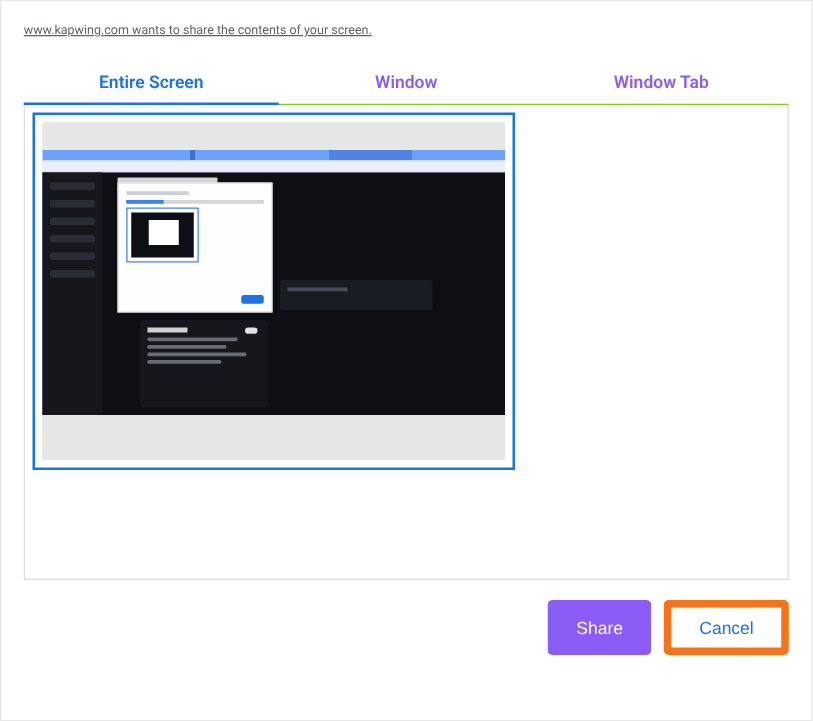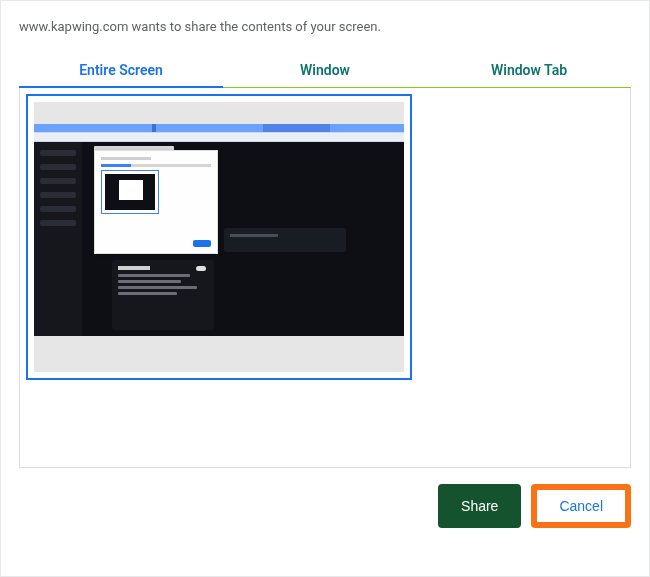--- a/index.html
+++ b/index.html
@@ -14,35 +14,36 @@
   .dialog {
     padding: 18px 18px 0 18px;
   }
   .title {
     font-size: 16px;
     font-weight: 400;
     color: #202124;
     margin-bottom: 10px;
   }
   .subtitle {
-    font-size: 13px;
+    font-size: 10px;
     color: #5f6368;
     margin-bottom: 18px;
+    text-decoration: underline;
   }
   .tabs {
     display: flex;
     border-bottom: 1px solid #84cc16;
   }
   .tab {
     flex: 1;
     text-align: center;
     padding: 10px 0 9px 0;
     font-size: 14px;
     font-weight: 600;
-    color: #0f766e;
+    color: #8b5cf6;
     cursor: pointer;
     position: relative;
   }
   .tab.active {
     color: #1a73e8;
   }
   .tab.active::after {
     content: "";
     position: absolute;
     left: 0; right: 0; bottom: -1px;
@@ -144,21 +145,21 @@
   }
   .btn {
     font-size: 14px;
     font-weight: 500;
     padding: 8px 22px;
     border-radius: 4px;
     cursor: pointer;
     border: 1px solid transparent;
   }
   .btn-primary {
-    background: #14532d;
+    background: #8b5cf6;
     color: #fff;
   }
   .btn-secondary {
     background: #fff;
     color: #1a73e8;
     border: 6px solid #f97316;
   }
 </style>
 </head>
 <body>

